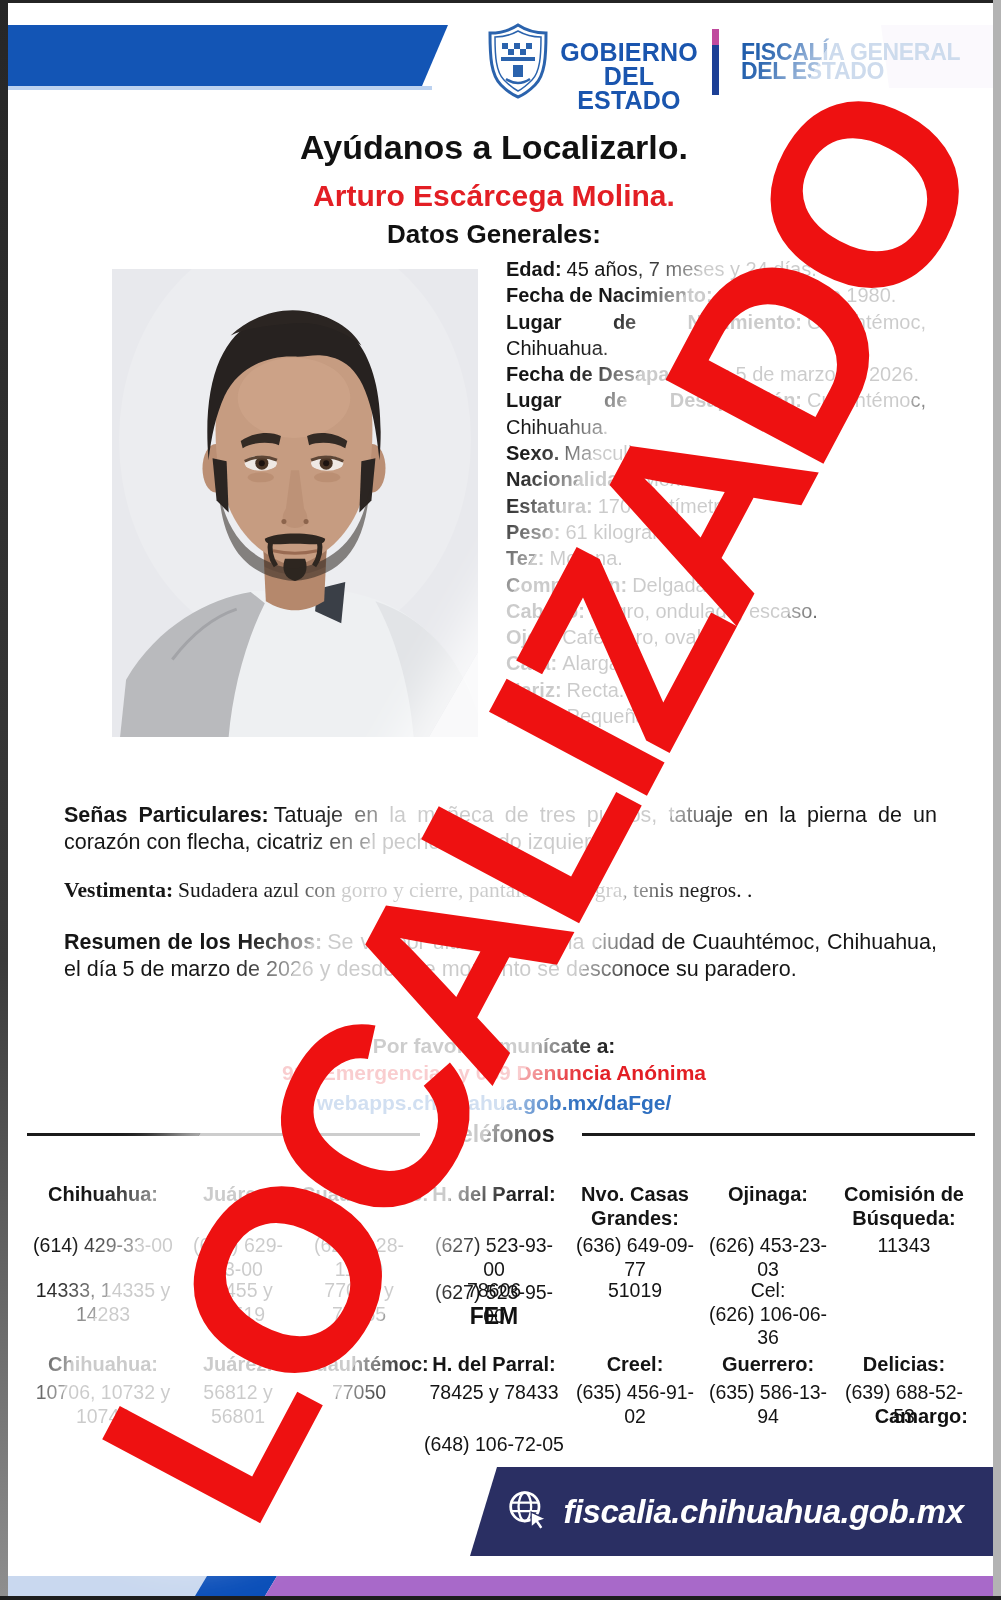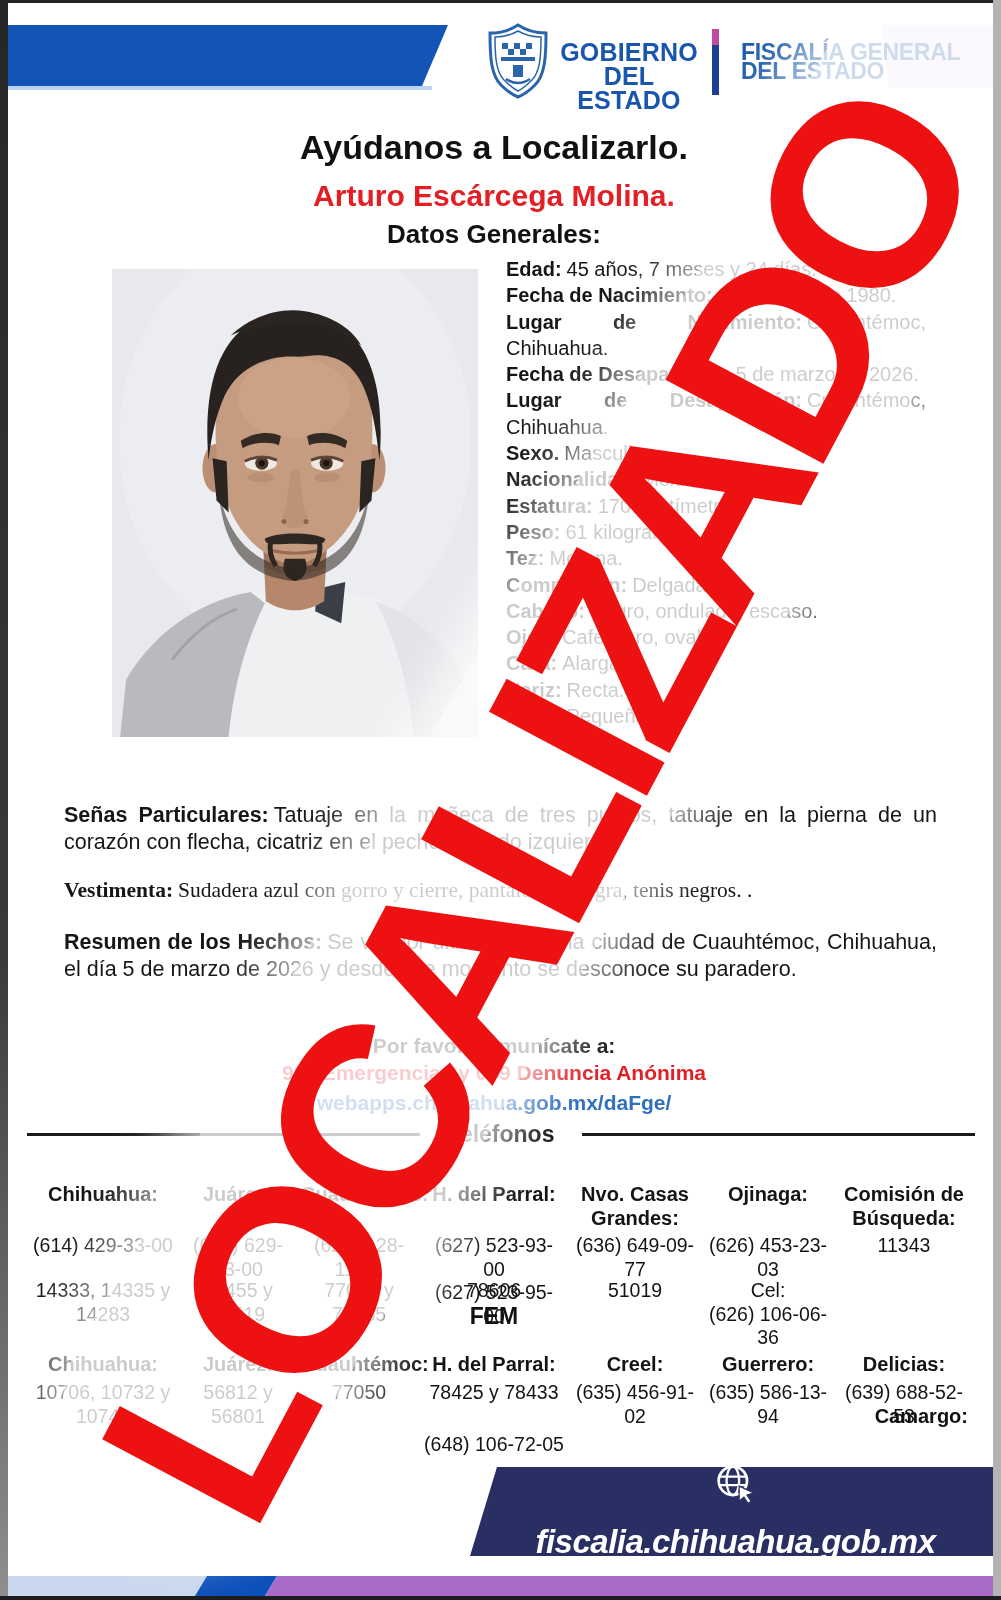--- a/index.html
+++ b/index.html
@@ -62,21 +62,21 @@
            font-size:19.5px;color:#141414;}
   
   .strip-lb{position:absolute;left:8px;top:1576px;width:200px;height:20px;background:#c9d8ef;
             clip-path:polygon(0 0,100% 0,188px 100%,0 100%);z-index:5;}
   .strip-b{position:absolute;left:195px;top:1576px;width:82px;height:20px;background:#0b4fb9;
            clip-path:polygon(12px 0,100% 0,70px 100%,0 100%);z-index:5;}
   .strip-p{position:absolute;left:265px;top:1576px;width:736px;height:20px;background:#a869c9;
            clip-path:polygon(12px 0,100% 0,100% 100%,0 100%);z-index:5;}
   .footer{position:absolute;left:470px;top:1467px;width:531px;height:89px;background:#2a2f63;
           clip-path:polygon(27px 0,531px 0,531px 100%,0 100%);display:flex;align-items:center;
-          justify-content:center;gap:14px;z-index:12;flex-direction:column;}
+          justify-content:center;gap:14px;z-index:12;}
   .footer .url{color:#fff;font-size:33px;font-weight:bold;font-style:italic;letter-spacing:-.5px;}
   
   .wash{position:absolute;left:560px;top:760px;width:0;height:0;z-index:40;}
   .wash-band{position:absolute;left:-870px;top:-125px;width:1740px;height:250px;
              transform:rotate(-60deg);background:rgba(255,255,255,.78);border-radius:125px;
              box-shadow:0 0 45px 25px rgba(255,255,255,.70);}
   .stamp{position:absolute;left:539px;top:807px;width:0;height:0;z-index:41;}
   .stamp span{position:absolute;transform:translate(-50%,-50%) rotate(-62deg);
               font-weight:bold;font-size:260px;line-height:1;letter-spacing:-0.055em;
               color:#ee1111;white-space:nowrap;}

